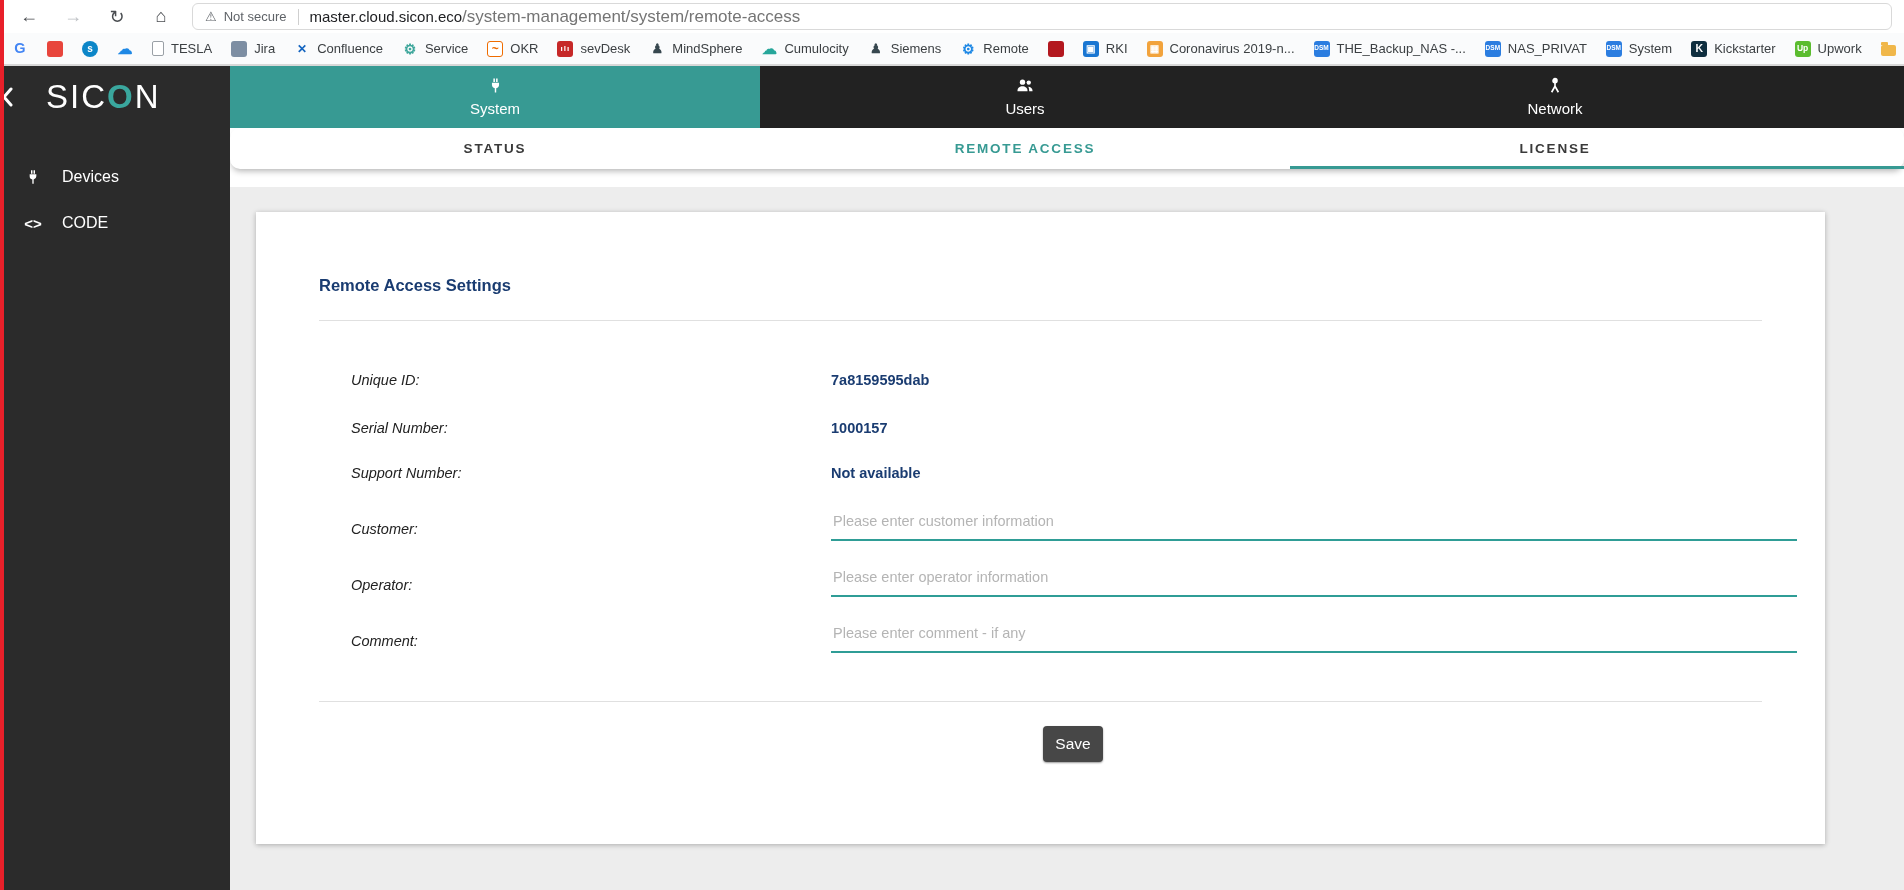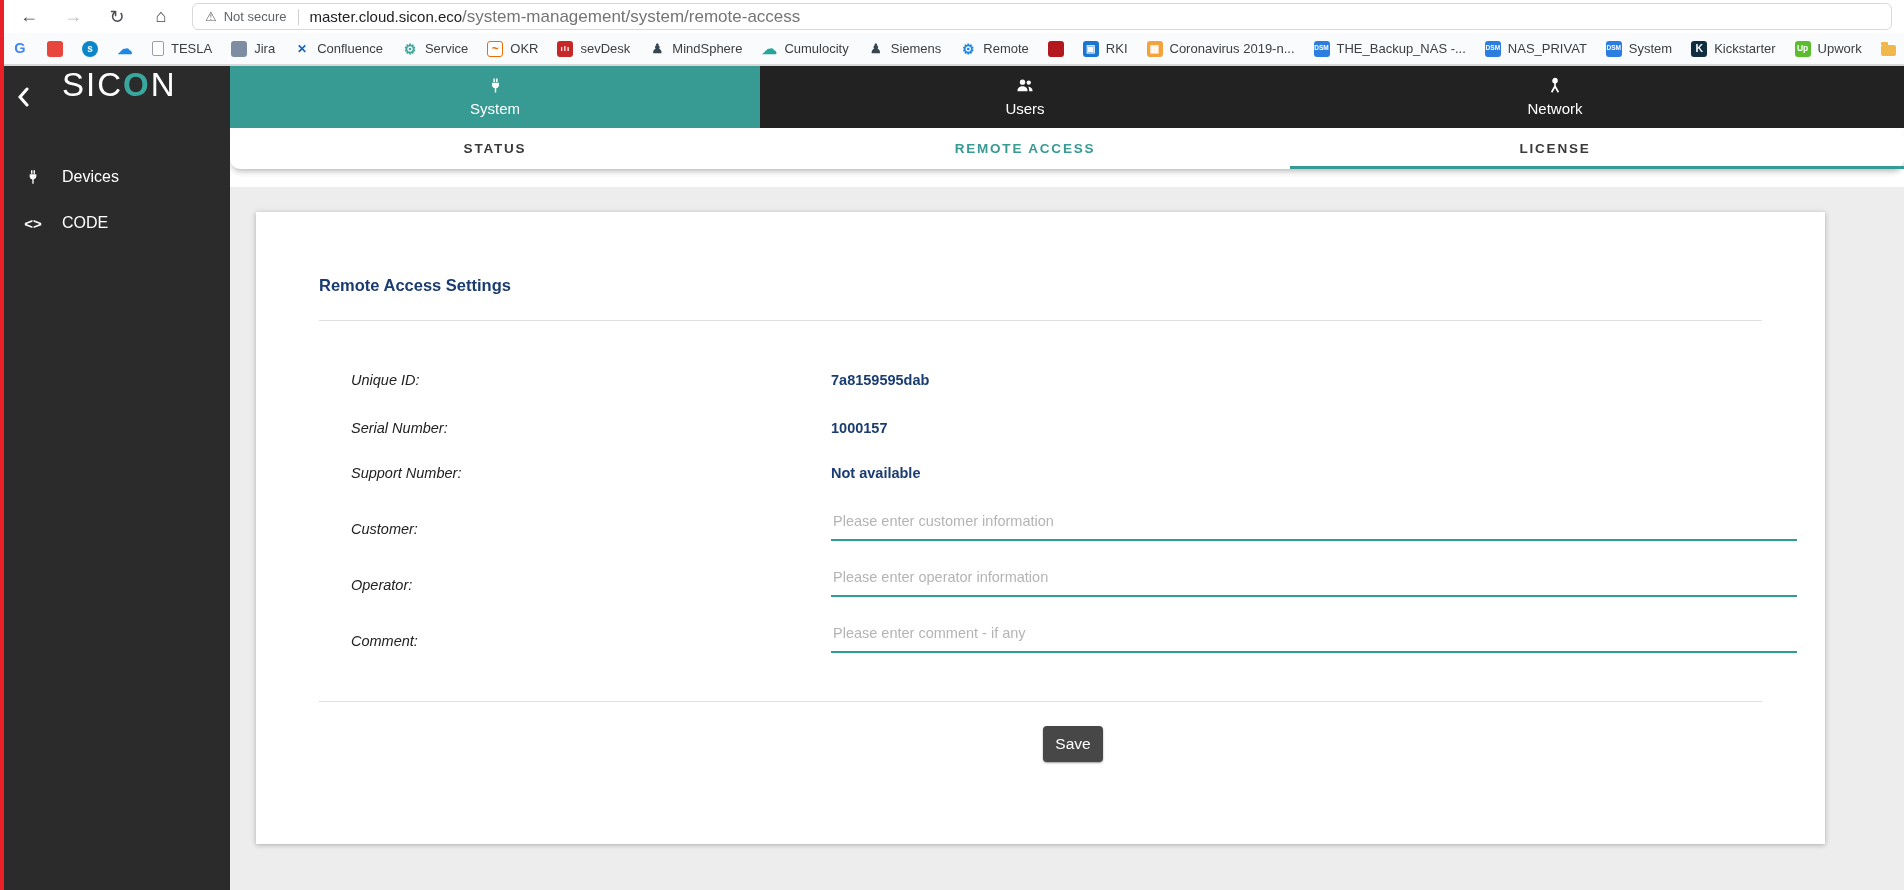--- a/index.html
+++ b/index.html
@@ -51,21 +51,21 @@
   .bm-icon[data-name="mindsphere-person-icon"], .bm-icon[data-name="siemens-person-icon"] { font-size:13px; }
   .bm-icon[data-name="rki-icon"], .bm-icon[data-name="coronavirus-icon"] { font-size:10px; }
 
   
   .red-strip { position:absolute; left:0; top:0; width:4px; height:890px;
                background:#e8202a; z-index:60; }
 
   
   .sidebar { position:absolute; left:0; top:66px; width:230px; height:824px;
              background:#2b2b2b; z-index:10; }
-  .logo-row { height:62px; display:flex; padding-left:16px; }
+  .logo-row { height:62px; display:flex; align-items:center; }
   .logo-chevron { width:22px; display:flex; align-items:center; cursor:pointer; }
   .logo-text { margin-left:24px; font-size:33px; letter-spacing:2px; color:#fff; }
   .logo-accent { color:#3aa79e; font-weight:bold; }
   .side-menu { margin-top:26px; }
   .side-item { height:46px; display:flex; align-items:center; padding-left:20px;
                color:#fff; cursor:pointer; }
   .side-item .s-icon { width:26px; display:flex; justify-content:center; }
   .side-item .s-label { margin-left:16px; font-size:16px; }
   .code-glyph { color:#fff; font-weight:bold; font-size:15px; letter-spacing:0; }
 

